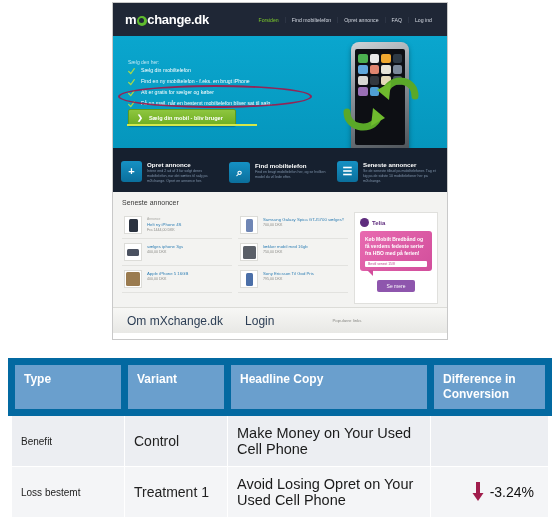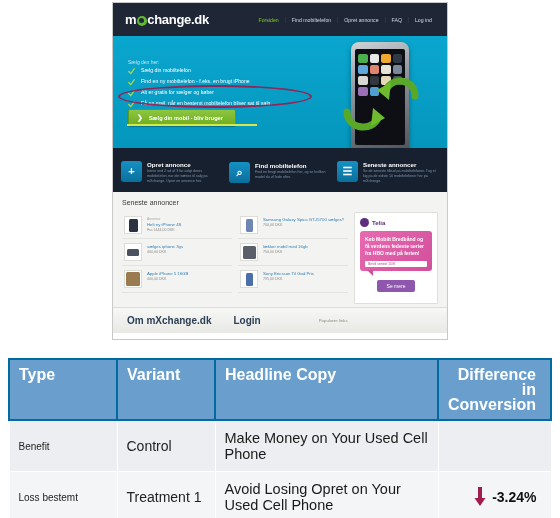--- a/index.html
+++ b/index.html
@@ -379,48 +379,48 @@
     background: linear-gradient(180deg, #f7f7f5 0%, #e8e8e5 100%);
     border-top: 1px solid #dcdcd8;
     height: 26px;
     display: flex;
     align-items: center;
     padding: 0 14px;
     box-sizing: border-box;
     gap: 22px;
   }
   .footer-link {
-    font-size: 10px;
+    font-size: 12px;
     color: #2c3e55;
-    font-weight: bold;
+    font-weight: normal;
     white-space: nowrap;
   }
   .footer-small {
     font-size: 4.4px;
     color: #8b8b87;
     margin-left: 36px;
   }
 
   
   .tbl {
     position: absolute;
     left: 8px;
     top: 358px;
     width: 544px;
     border-collapse: collapse;
     table-layout: fixed;
   }
   .tbl th {
     background: #6a9fcd;
     color: #ffffff;
-    font-size: 16px;
+    font-size: 12px;
     font-weight: bold;
     text-align: left;
     padding: 7px 9px;
-    border: 2px solid #0369a1;
+    border: 7px solid #0369a1;
     vertical-align: top;
     line-height: 15px;
   }
   .tbl td {
     border: 1px solid #ffffff;
     padding: 9px 9px;
     vertical-align: middle;
     background: #eceef2;
   }
   .tbl tr.alt td { background: #f4f5f7; }
@@ -430,21 +430,21 @@
   .c-diff { width: 88px; text-align: right; padding-right: 14px !important; }
   .diff-wrap {
     display: flex;
     align-items: center;
     justify-content: flex-end;
     gap: 6px;
   }
   .down-arrow { width: 12px; height: 20px; flex: 0 0 auto; }
   .diff-val {
     font-size: 14px;
-    font-weight: bold;
+    font-weight: normal;
     color: #111111;
     white-space: nowrap;
   }
 </style>
 </head>
 <body>
 
 <div class="shot">
 
   <div class="site-header">
@@ -640,21 +640,21 @@
     <span class="footer-small">Populære links</span>
   </div>
 </div>
 
 <table class="tbl">
   <thead>
     <tr>
       <th class="c-type">Type</th>
       <th class="c-variant">Variant</th>
       <th class="c-head">Headline Copy</th>
-      <th class="c-diff" style="text-align:right">Difference in Conversion</th>
+      <th class="c-diff" style="text-align:left">Difference in Conversion</th>
     </tr>
   </thead>
   <tbody>
     <tr>
       <td class="c-type">Benefit</td>
       <td class="c-variant">Control</td>
       <td class="c-head">Make Money on Your Used Cell Phone</td>
       <td class="c-diff"></td>
     </tr>
     <tr class="alt">

